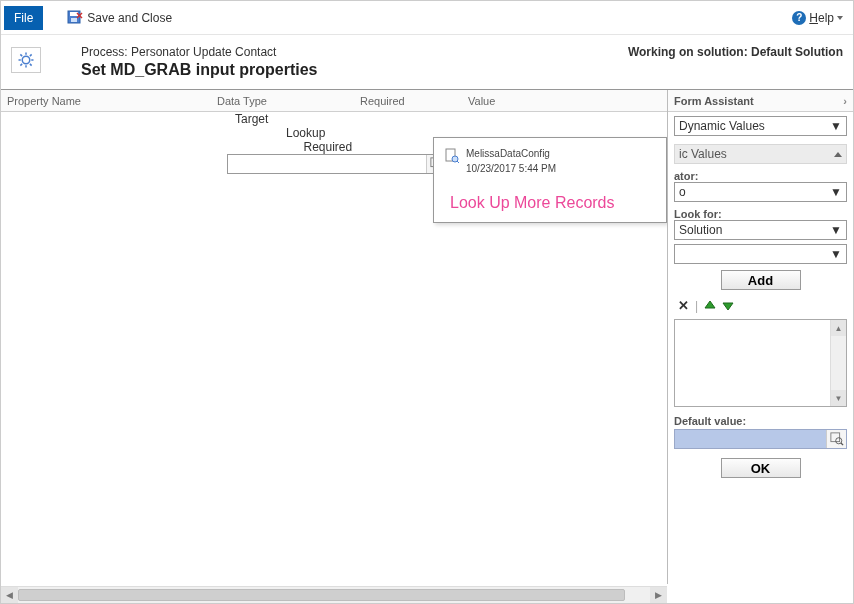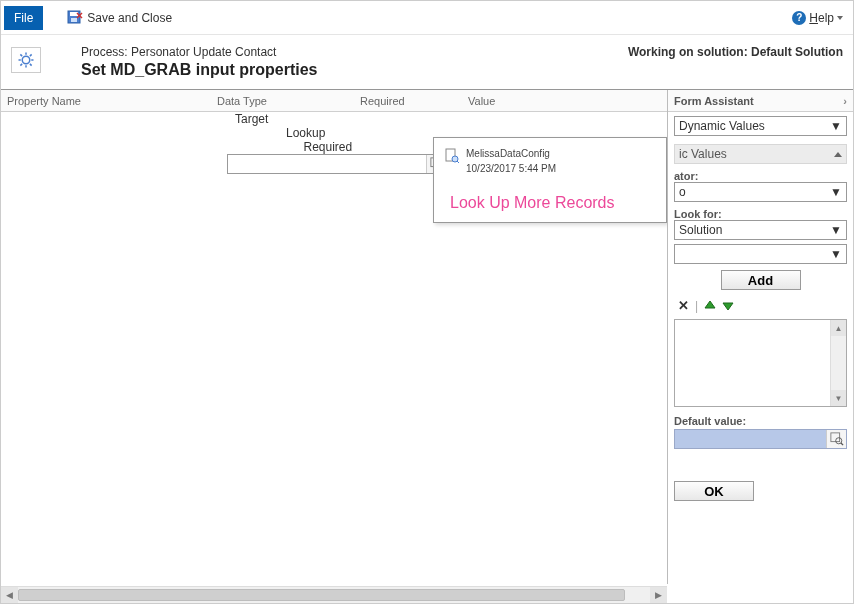--- a/index.html
+++ b/index.html
@@ -215,21 +215,21 @@
     height:20px;
   }
   .default-field .fill {
     flex:1;background:#b7c8e8;
   }
   .default-field .icbtn {
     width:20px;background:#f5f5f5;border-left:1px solid #ccc;
     display:flex;align-items:center;justify-content:center;
     cursor:pointer;
   }
-  .ok-row { display:flex; justify-content:flex-start; margin-top:32px;}
+  .ok-row { display:flex; justify-content:center; margin-top:9px;}
   
   .bottom-scroll {
     position:absolute;left:0;right:186px;bottom:0;height:17px;
     background:#f0f0f0;border-top:1px solid #ddd;
     display:flex;
   }
   .bottom-scroll .btn {
     width:17px;background:#e5e5e5;
     display:flex;align-items:center;justify-content:center;
     font-size:9px;color:#777;cursor:pointer;

